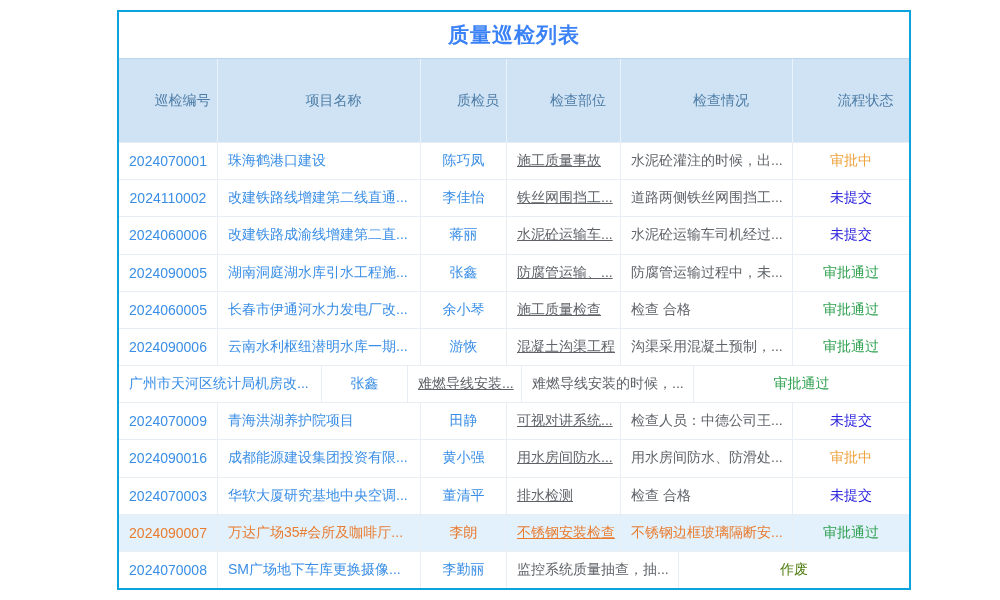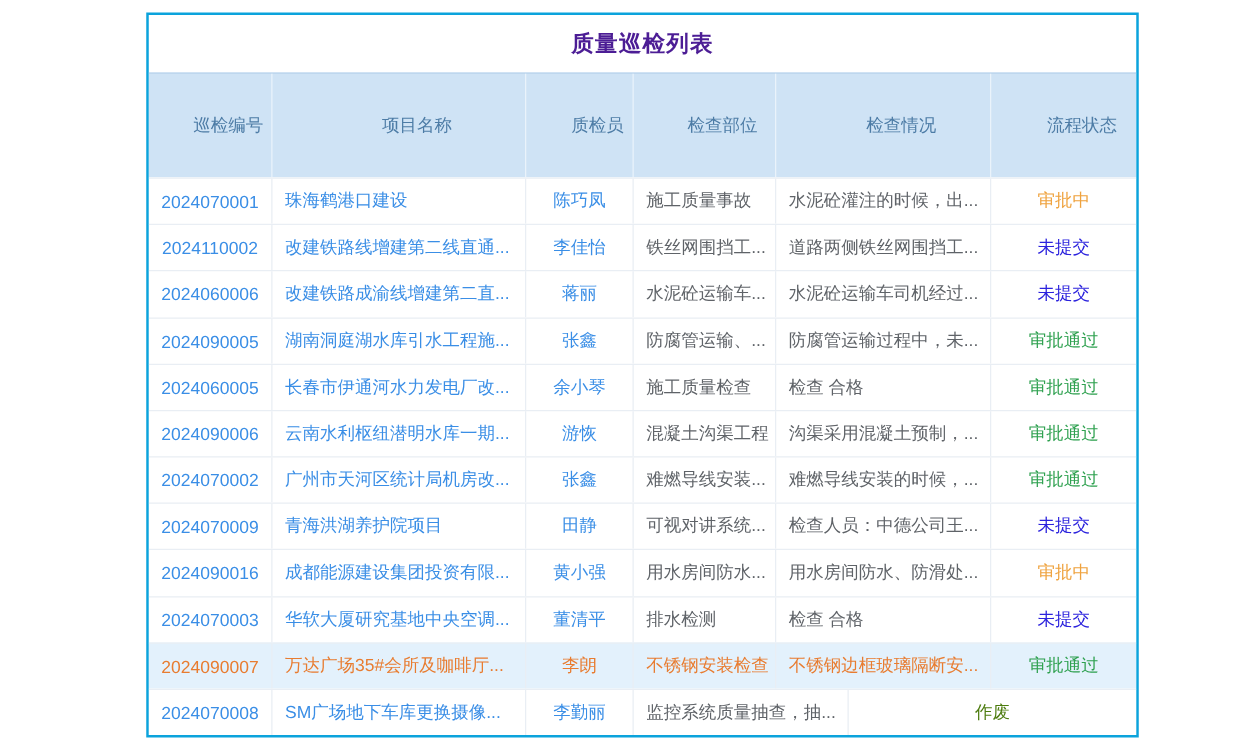--- a/index.html
+++ b/index.html
@@ -8,21 +8,21 @@
     font-family:"Liberation Sans","DejaVu Sans",sans-serif;
     -webkit-font-smoothing:antialiased;
   }
   .panel{
     position:absolute;left:117px;top:10px;width:794px;height:580px;
     box-sizing:border-box;border:2px solid var(--border,#0ba3dc);
     background:#ffffff;display:flex;flex-direction:column;overflow:hidden;
   }
   .title{
     flex:0 0 46px;display:flex;align-items:center;justify-content:center;
-    font-size:18px;font-weight:bold;color:#4c1d95;letter-spacing:1px;
+    font-size:21px;font-weight:bold;color:#3b82f6;letter-spacing:1px;
   }
   .thead{
     flex:0 0 83px;display:flex;background:var(--header-bg,#cfe3f5);
     color:var(--header-text,#4d7ca6);font-size:14px;
     border-top:1px solid #b9d4ec;
   }
   .hcell{
     display:flex;align-items:center;justify-content:center;
     box-sizing:border-box;border-right:1px solid #eaf3fb;padding-left:29px;
   }
@@ -35,21 +35,21 @@
   }
   .cell{
     display:flex;align-items:center;box-sizing:border-box;
     overflow:hidden;white-space:nowrap;text-overflow:clip;
     border-right:1px solid var(--divider,#e9eef4);
     padding:0 10px;
   }
   .c1{width:99px;justify-content:center;color:var(--link,#3a8ee6);}
   .c2{width:203px;color:var(--link,#3a8ee6);}
   .c3{width:86px;justify-content:center;color:var(--link,#3a8ee6);}
-  .c4{width:114px;color:var(--body-text,#5f6368);}
+  .c4{width:114px;color:var(--body-text,#5f6368);text-decoration:underline;}
   .c5{width:172px;color:var(--body-text,#5f6368);}
   .c6{flex:1;justify-content:center;border-right:none;}
   .w1{width:99px}.w2{width:203px}.w3{width:86px}.w4{width:114px}.w5{width:172px}.w6{flex:1}
   .trow.highlight{background:var(--hl-bg,#e3f1fc);}
   .trow.highlight .c1,.trow.highlight .c2,.trow.highlight .c3,
   .trow.highlight .c4,.trow.highlight .c5{color:var(--hl-text,#e87c30);}
 </style>
 </head>
 <body>
 
@@ -108,21 +108,20 @@
   </div>
       <div class="trow">
     <div class="cell c1">2024090006</div>
     <div class="cell c2">云南水利枢纽潜明水库一期...</div>
     <div class="cell c3">游恢</div>
     <div class="cell c4">混凝土沟渠工程</div>
     <div class="cell c5">沟渠采用混凝土预制，...</div>
     <div class="cell c6" style="color: rgb(47, 161, 80);">审批通过</div>
   </div>
       <div class="trow">
-    <div class="cell c1">2024070002</div>
     <div class="cell c2">广州市天河区统计局机房改...</div>
     <div class="cell c3">张鑫</div>
     <div class="cell c4">难燃导线安装...</div>
     <div class="cell c5">难燃导线安装的时候，...</div>
     <div class="cell c6" style="color: rgb(47, 161, 80);">审批通过</div>
   </div>
       <div class="trow">
     <div class="cell c1">2024070009</div>
     <div class="cell c2">青海洪湖养护院项目</div>
     <div class="cell c3">田静</div>

